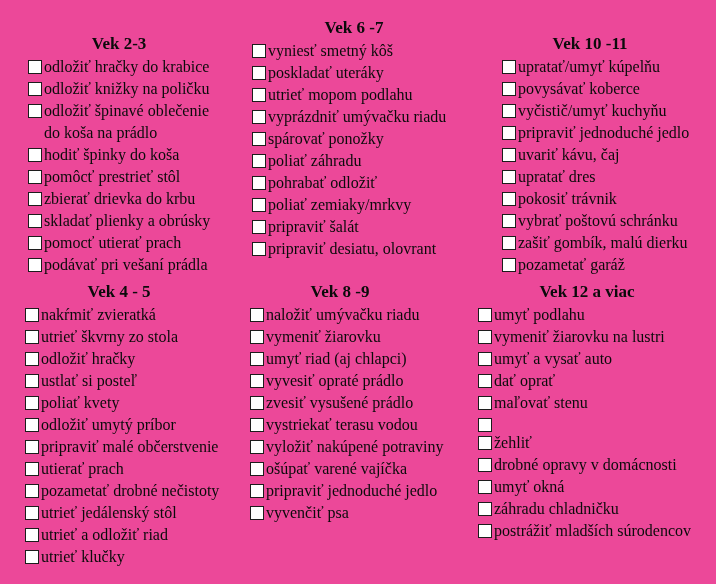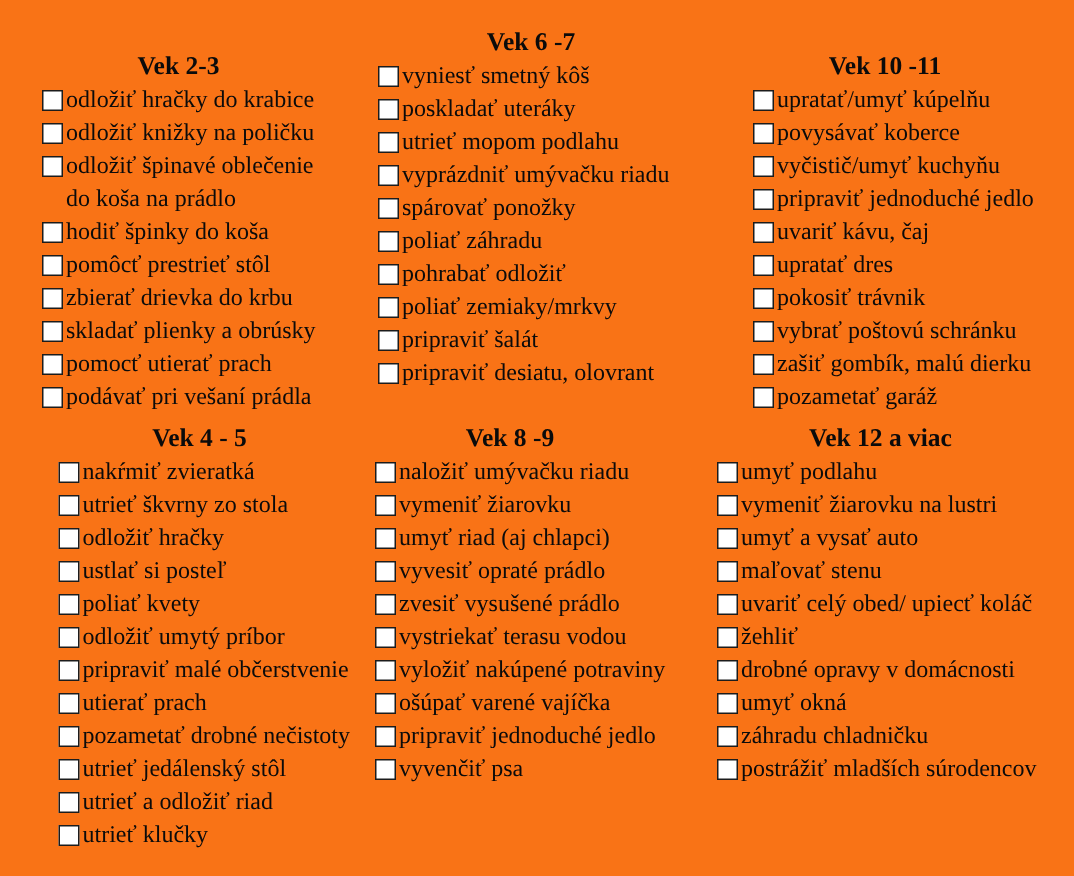--- a/index.html
+++ b/index.html
@@ -1,20 +1,20 @@
 <!DOCTYPE html>
 <html><head>
 <meta charset="utf-8">
 <style>
   html, body { margin: 0; padding: 0; background: #ffffff; }
   .page {
     position: relative;
     width: 716px;
     height: 584px;
-    background: #f97316;
+    background: #ec4899;
     font-family: "Liberation Serif", "DejaVu Serif", serif;
     color: #0b0b0b;
     overflow: hidden;
   }
   .sec { position: absolute; }
   .sec h2 {
     margin: 0 0 2px 0;
     font-size: 17px;
     line-height: 20px;
     font-weight: bold;
@@ -36,21 +36,21 @@
     background: #ffffff;
     margin: 4px 2px 0 0;
     flex: 0 0 auto;
   }
   .item-text { white-space: pre; }
 
   
   #sec-0 { left: 28px;  top: 34px;  width: 182px; }
   #sec-1 { left: 252px; top: 18px;  width: 204px; }
   #sec-2 { left: 502px; top: 34px;  width: 176px; }
-  #sec-3 { left: 39px;  top: 282px; width: 188px; }
+  #sec-3 { left: 25px;  top: 282px; width: 188px; }
   #sec-4 { left: 250px; top: 282px; width: 180px; }
   #sec-5 { left: 478px; top: 282px; width: 218px; }
 </style>
 </head>
 <body>
 
 <div class="page">
 
   <section class="sec" id="sec-0">
     <h2>Vek 2-3</h2>
@@ -297,25 +297,28 @@
         <li class="item">
           <span class="checkbox"></span>
           <span class="item-text">vymeniť žiarovku na lustri</span>
         </li>
         <li class="item">
           <span class="checkbox"></span>
           <span class="item-text">umyť a vysať auto</span>
         </li>
         <li class="item">
           <span class="checkbox"></span>
+          <span class="item-text">dať oprať</span>
+        </li>
+        <li class="item">
+          <span class="checkbox"></span>
           <span class="item-text">maľovať stenu</span>
         </li>
         <li class="item">
           <span class="checkbox"></span>
-          <span class="item-text">uvariť celý obed/ upiecť koláč</span>
         </li>
         <li class="item">
           <span class="checkbox"></span>
           <span class="item-text">žehliť</span>
         </li>
         <li class="item">
           <span class="checkbox"></span>
           <span class="item-text">drobné opravy v domácnosti</span>
         </li>
         <li class="item">

